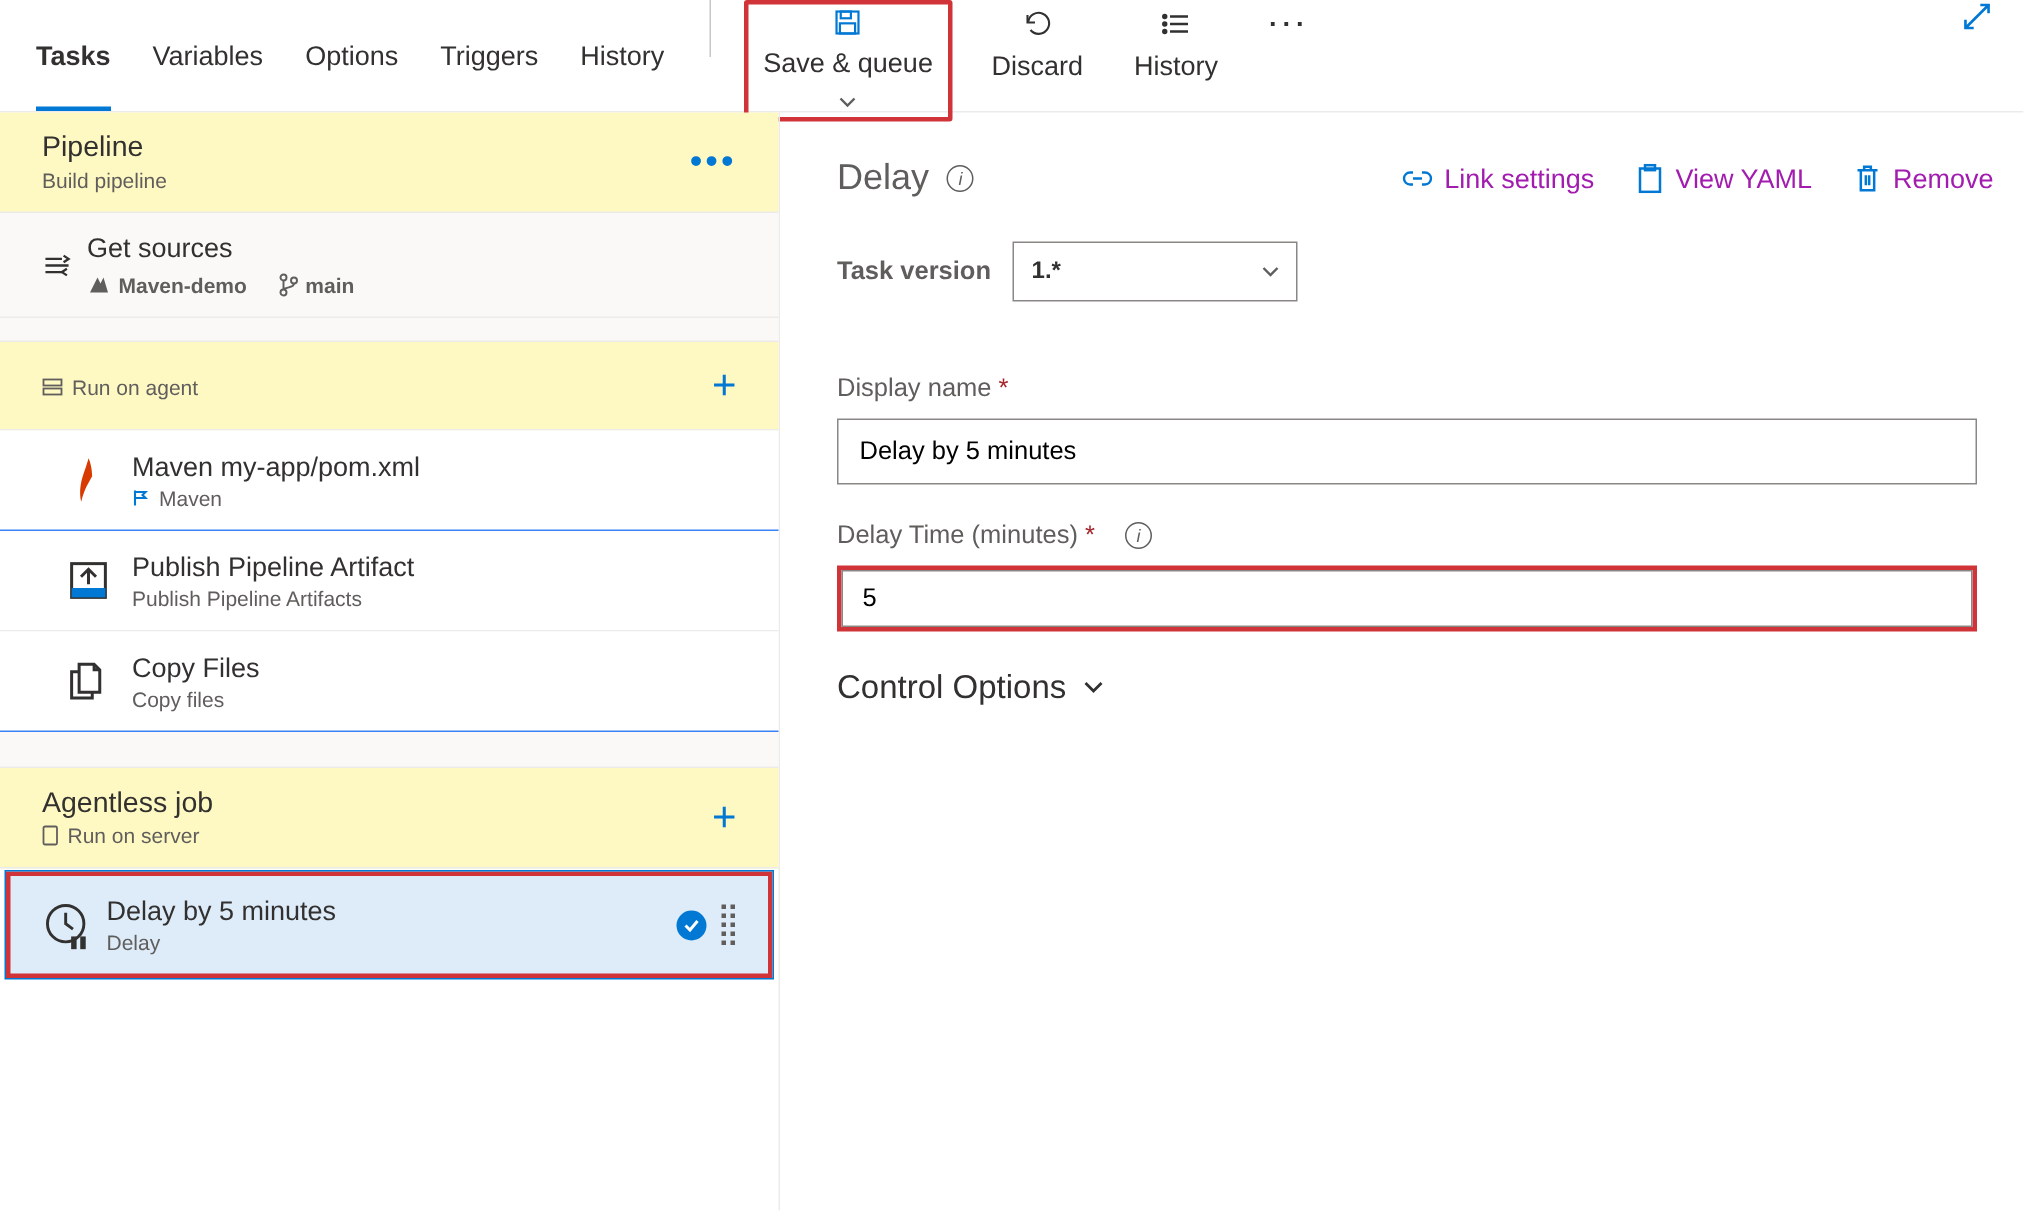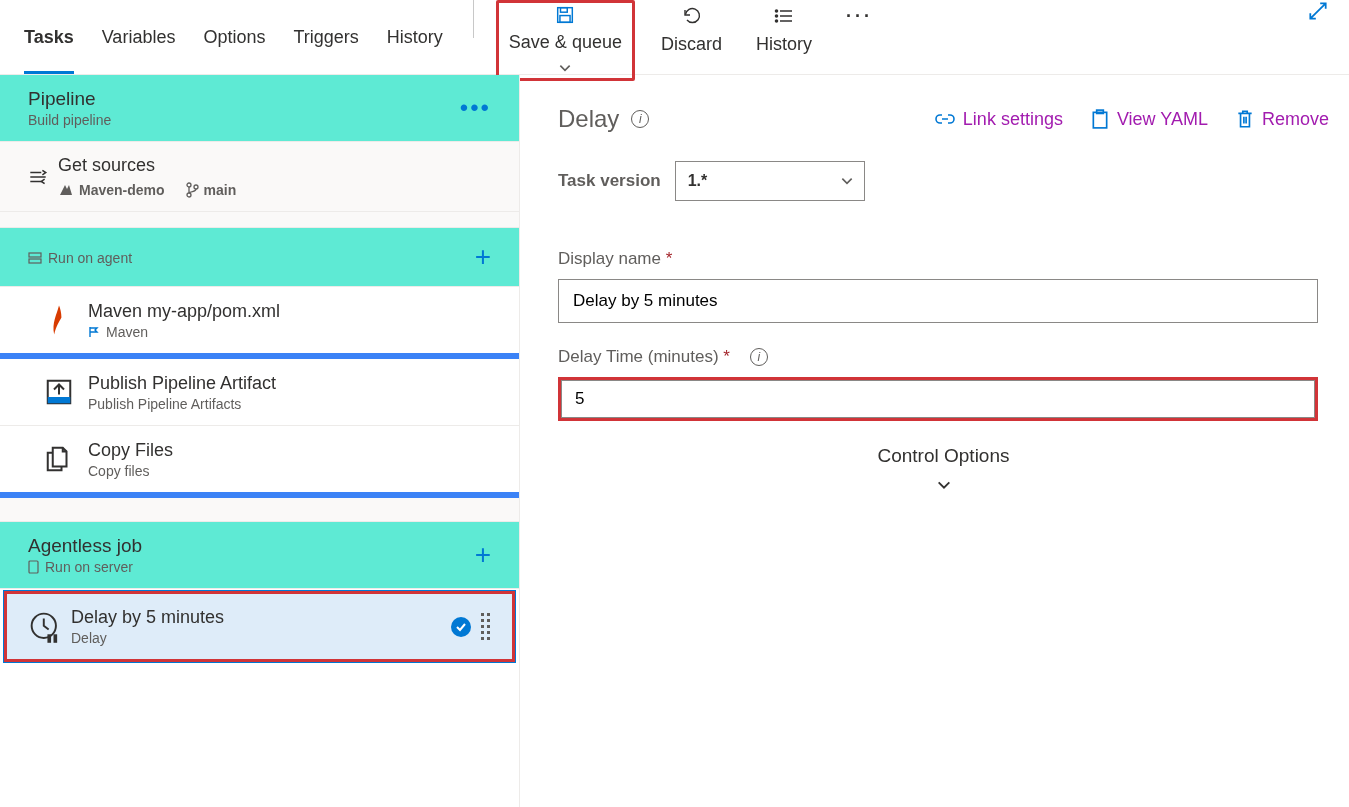--- a/index.html
+++ b/index.html
@@ -9,21 +9,21 @@
   .tab { font-size:18px; color:#323130; cursor:pointer; height:100%; display:flex; align-items:center; position:relative; }
   .tab.active { font-weight:600; }
   .tab.active::after { content:""; position:absolute; left:0; right:0; bottom:0; height:3px; background:#0078d4; }
   .vr { width:1px; height:38px; background:#c8c8c8; margin:0 22px 0 30px; }
   .cmd { display:flex; align-items:center; gap:8px; font-size:18px; cursor:pointer; padding:6px 8px;flex-direction:column; }
   .cmd.hl { border:3px solid #d13438; padding:3px 10px; border-radius:2px; }
   .cmd-gap { width:18px; }
   .spacer { flex:1; }
   .main { display:flex; min-height:732px; }
   .left { width:520px; border-right:1px solid #edebe9; }
-  .blk { border-bottom:1px solid #edebe9; padding:13px 22px 13px 18px; display:flex; align-items:center; background:#5eead4; }
+  .blk { border-bottom:1px solid #edebe9; padding:13px 22px 13px 18px; display:flex; align-items:center; background:#fef9c3; }
   .blk.grey { background:#faf9f8; }
   .blk.sel { background:#deecf9; border:3px solid #d13438; outline:1px solid #0078d4; margin:2px 4px; }
   .blk .icon { width:40px; display:flex; align-items:center; justify-content:center; flex-shrink:0; }
   .blk .txt { flex:1; min-width:0; }
   .ttl1 { font-size:19px; font-weight:400; }
   .ttl2 { font-size:18px; }
   .sub { font-size:14px; color:#605e5c; margin-top:2px; }
   .meta { display:flex; align-items:center; gap:20px; font-size:14px; color:#605e5c; margin-top:6px;font-weight:bold; }
   .meta span { display:flex; align-items:center; gap:5px; }
   .plus { font-size:28px; color:#0078d4; cursor:pointer; font-weight:300; padding:0 6px;}
@@ -34,23 +34,23 @@
   .rlinks { margin-left:auto; display:flex; gap:28px; }
   .rlink { display:flex; align-items:center; gap:8px; font-size:18px; color:#a21caf; cursor:pointer; }
   .frow { display:flex; align-items:center; gap:14px; margin-bottom:28px;font-weight:bold; }
   .flabel { font-size:17px; color:#605e5c; }
   .req::after { content:" *"; color:#a4262c; }
   .sel-box { border:1px solid #8a8886; height:40px; width:190px; display:flex; align-items:center; padding:0 12px; font-size:16px; position:relative; cursor:pointer;}
   .sel-box svg { position:absolute; right:10px; }
   .field { margin-bottom:24px; }
   .input { width:760px; height:44px; border:1px solid #8a8886; font-size:17px; padding:0 14px; }
   .input.hl { border:3px solid #d13438; outline:1px solid #8a8886; outline-offset:-4px;}
-  .section { font-size:19px; display:flex; align-items:center; gap:10px; cursor:pointer; margin-top:24px;flex-direction:column;}
+  .section { font-size:22px; display:flex; align-items:center; gap:10px; cursor:pointer; margin-top:24px;}
   svg { flex-shrink:0; }
-  .task-row { padding:12px 14px 12px 38px; display:flex; align-items:center; border-bottom:6px solid #3b82f6; background:#fff;}
+  .task-row { padding:12px 14px 12px 38px; display:flex; align-items:center; border-bottom:1px solid #3b82f6; background:#fff;}
   .task-row .icon { width:42px; height:42px; display:flex; align-items:center; justify-content:center; }
   .task-row .txt { margin-left:8px; }
   .check { width:20px; height:20px; border-radius:50%; background:#0078d4; display:flex; align-items:center; justify-content:center; }
   .grip { display:grid; grid-template-columns:repeat(2,3px); gap:3px; margin-left:10px;}
   .grip i { width:3px; height:3px; background:#605e5c; display:block;}
   .ico-info { width:18px; height:18px; border:1.5px solid #605e5c; border-radius:50%; display:inline-flex; align-items:center; justify-content:center; font-size:12px; font-style:italic; color:#605e5c;}
 </style>
 </head>
 <body>
 

